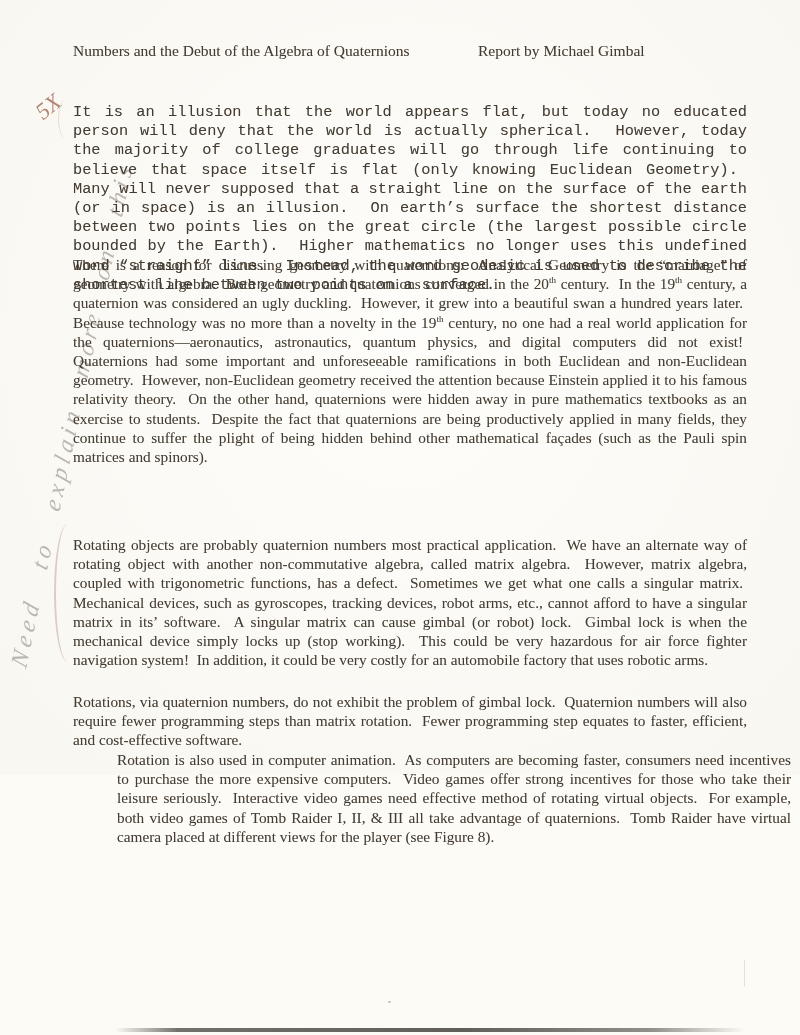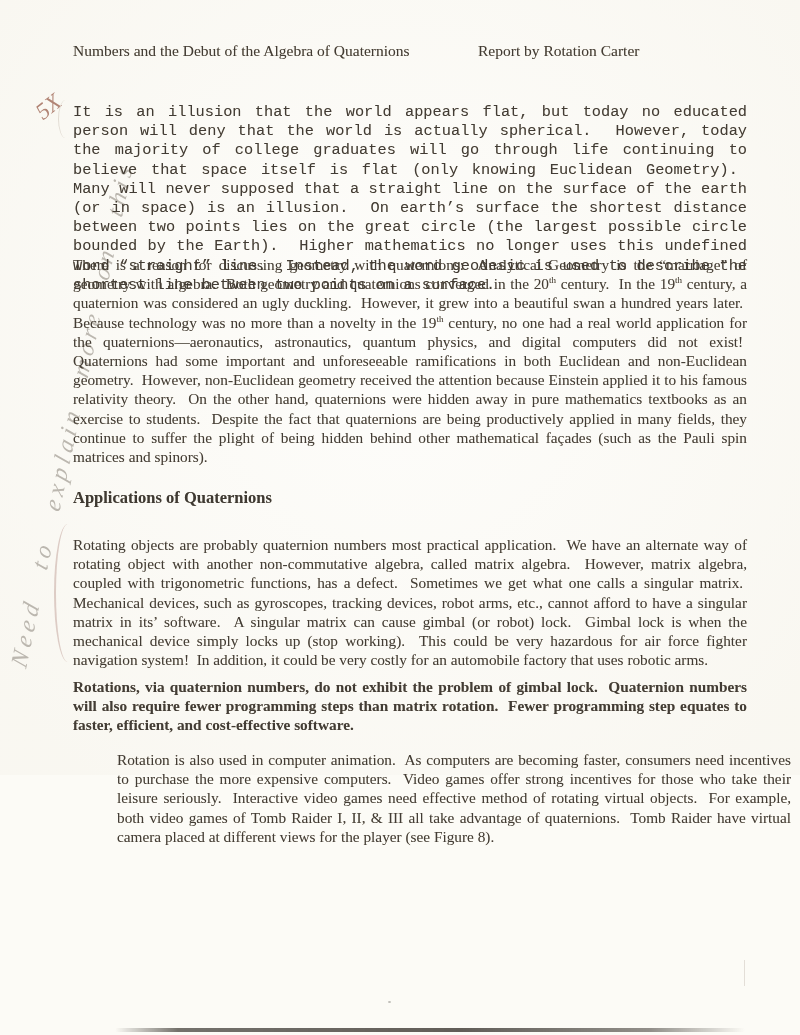--- a/index.html
+++ b/index.html
@@ -36,21 +36,21 @@
   .para{
     position:absolute;left:73px;width:674px;
     font-size:15.3px;line-height:19.2px;color:var(--ink);
     text-align:justify;
     text-shadow:0 0 0.6px rgba(140,115,70,0.3);
   }
   .para sup{font-size:9px;line-height:0;vertical-align:super;}
   #para-1{top:103px;font-family:Liberation Mono, monospace;}
   #para-2{top:255px;}
   #para-3{top:527px;margin-top:8px;}
-  #para-4{top:677px;font-weight:bold;}
+  #para-4{top:692px;}
   #para-5{top:750px;margin-left:44px;}
   .section-heading{
     position:absolute;left:73px;top:488px;
     font-size:16.5px;font-weight:bold;color:#3e3932;
     text-shadow:0 0 0.6px rgba(120,100,60,0.3);
   }
   .doc-footer{
     position:absolute;left:0;top:965px;width:800px;
     text-align:center;font-size:15.3px;color:var(--ink);
     text-shadow:0 0 0.6px rgba(140,115,70,0.3);
@@ -108,34 +108,33 @@
     background:#dcd7cf;opacity:0.8;
   }
 </style>
 </head>
 <body>
 
 <div class="scan-page">
 
   <div class="doc-header">
     <span class="doc-title">Numbers and the Debut of the Algebra of Quaternions</span>
-    <span class="doc-byline">Report by Rotation Carter</span>
+    <span class="doc-byline">Report by Michael Gimbal</span>
   </div>
 
   <div class="margin-mark">5X</div>
 
   <div class="margin-note">Need to explain more on this</div>
 
   <div class="pencil-tick"></div>
 
   <div class="para" id="para-1">It is an illusion that the world appears flat, but today no educated person will deny that the world is actually spherical.&nbsp; However, today the majority of college graduates will go through life continuing to believe that space itself is flat (only knowing Euclidean Geometry).&nbsp; Many will never supposed that a straight line on the surface of the earth (or in space) is an illusion.&nbsp; On earth’s surface the shortest distance between two points lies on the great circle (the largest possible circle bounded by the Earth).&nbsp; Higher mathematics no longer uses this undefined word “straight” line.&nbsp; Instead, the word geodesic is used to describe the shortest line between two points on a surface.</div>
 
   <div class="para" id="para-2">There is a reason for discussing geometry with quaternions:&nbsp; Analytical Geometry is the “marriage” of geometry with algebra.&nbsp; Both geometry and quaternions converged in the 20<sup>th</sup> century.&nbsp; In the 19<sup>th</sup> century, a quaternion was considered an ugly duckling.&nbsp; However, it grew into a beautiful swan a hundred years later.&nbsp; Because technology was no more than a novelty in the 19<sup>th</sup> century, no one had a real world application for the quaternions—aeronautics, astronautics, quantum physics, and digital computers did not exist!&nbsp; Quaternions had some important and unforeseeable ramifications in both Euclidean and non-Euclidean geometry.&nbsp; However, non-Euclidean geometry received the attention because Einstein applied it to his famous relativity theory.&nbsp; On the other hand, quaternions were hidden away in pure mathematics textbooks as an exercise to students.&nbsp; Despite the fact that quaternions are being productively applied in many fields, they continue to suffer the plight of being hidden behind other mathematical façades (such as the Pauli spin matrices and spinors).</div>
 
-  <div class="section-heading">Applications of Quaternions</div>
 
   <div class="pencil-bracket"></div>
 
   <div class="para" id="para-3">Rotating objects are probably quaternion numbers most practical application.&nbsp; We have an alternate way of rotating object with another non-commutative algebra, called matrix algebra.&nbsp; However, matrix algebra, coupled with trigonometric functions, has a defect.&nbsp; Sometimes we get what one calls a singular matrix.&nbsp; Mechanical devices, such as gyroscopes, tracking devices, robot arms, etc., cannot afford to have a singular matrix in its’ software.&nbsp; A singular matrix can cause gimbal (or robot) lock.&nbsp; Gimbal lock is when the mechanical device simply locks up (stop working).&nbsp; This could be very hazardous for air force fighter navigation system!&nbsp; In addition, it could be very costly for an automobile factory that uses robotic arms.</div>
 
   <div class="para" id="para-4">Rotations, via quaternion numbers, do not exhibit the problem of gimbal lock.&nbsp; Quaternion numbers will also require fewer programming steps than matrix rotation.&nbsp; Fewer programming step equates to faster, efficient, and cost-effective software.</div>
 
   <div class="para" id="para-5">Rotation is also used in computer animation.&nbsp; As computers are becoming faster, consumers need incentives to purchase the more expensive computers.&nbsp; Video games offer strong incentives for those who take their leisure seriously.&nbsp; Interactive video games need effective method of rotating virtual objects.&nbsp; For example, both video games of Tomb Raider I, II, &amp; III all take advantage of quaternions.&nbsp; Tomb Raider have virtual camera placed at different views for the player (see Figure 8).</div>
 
 

